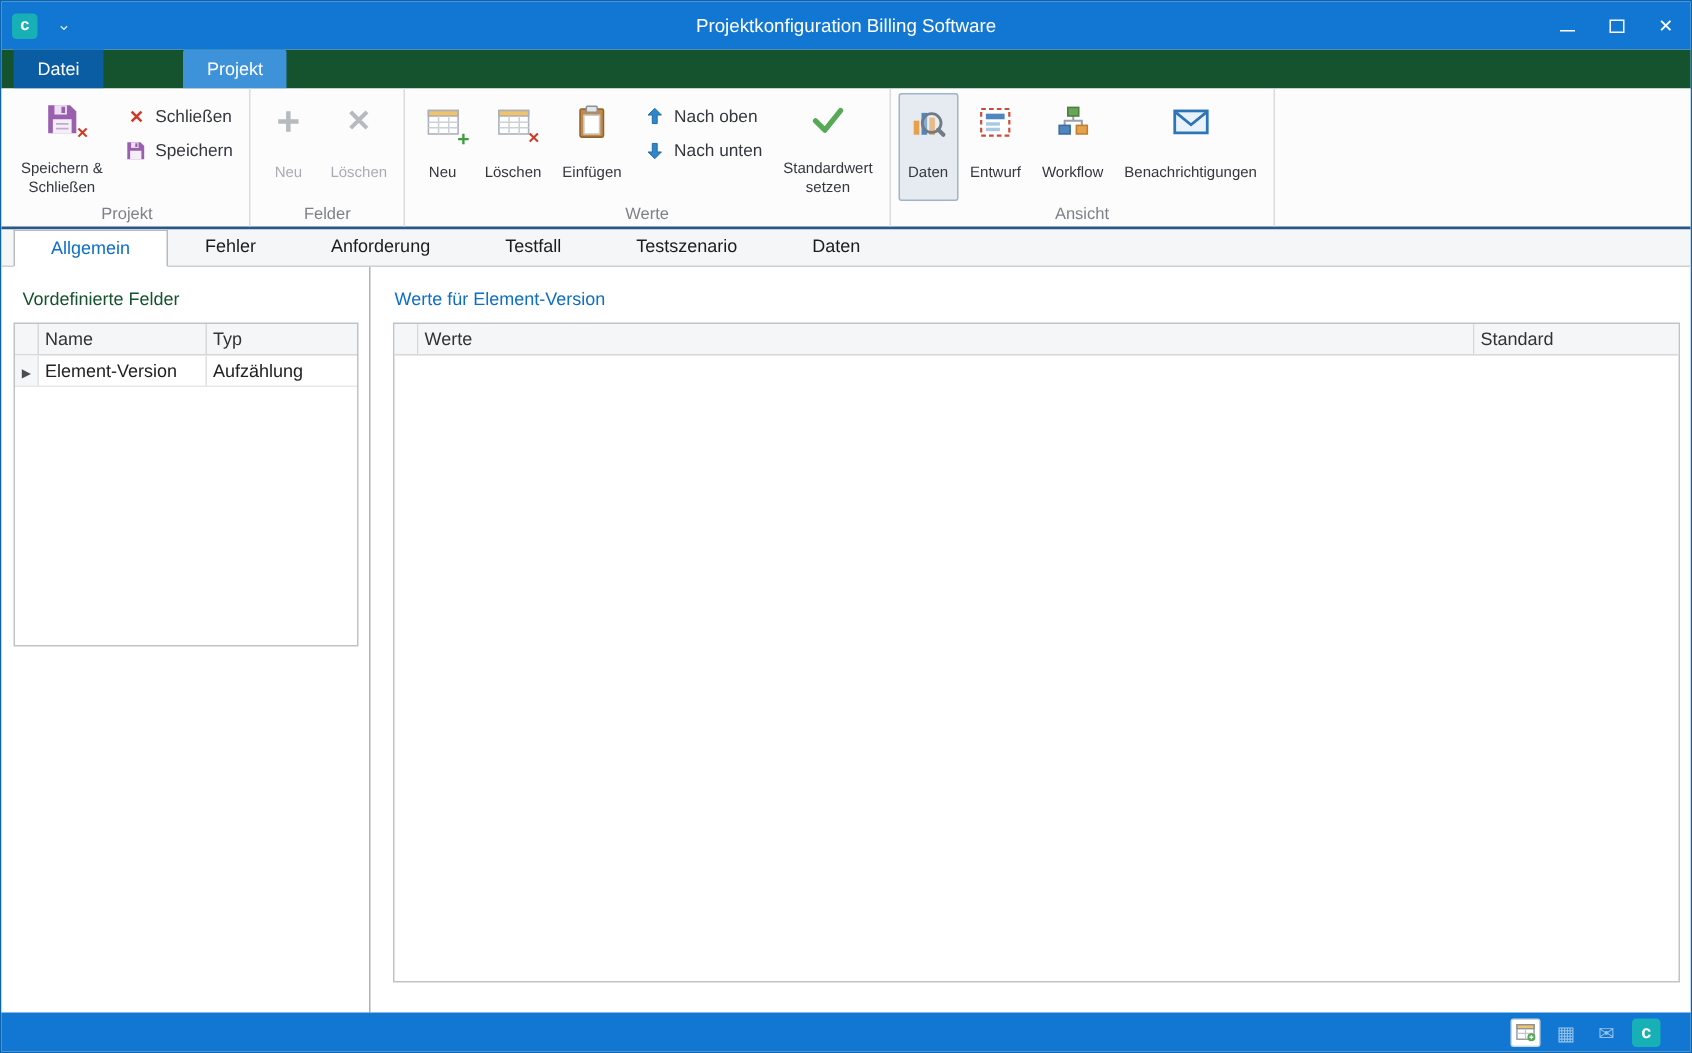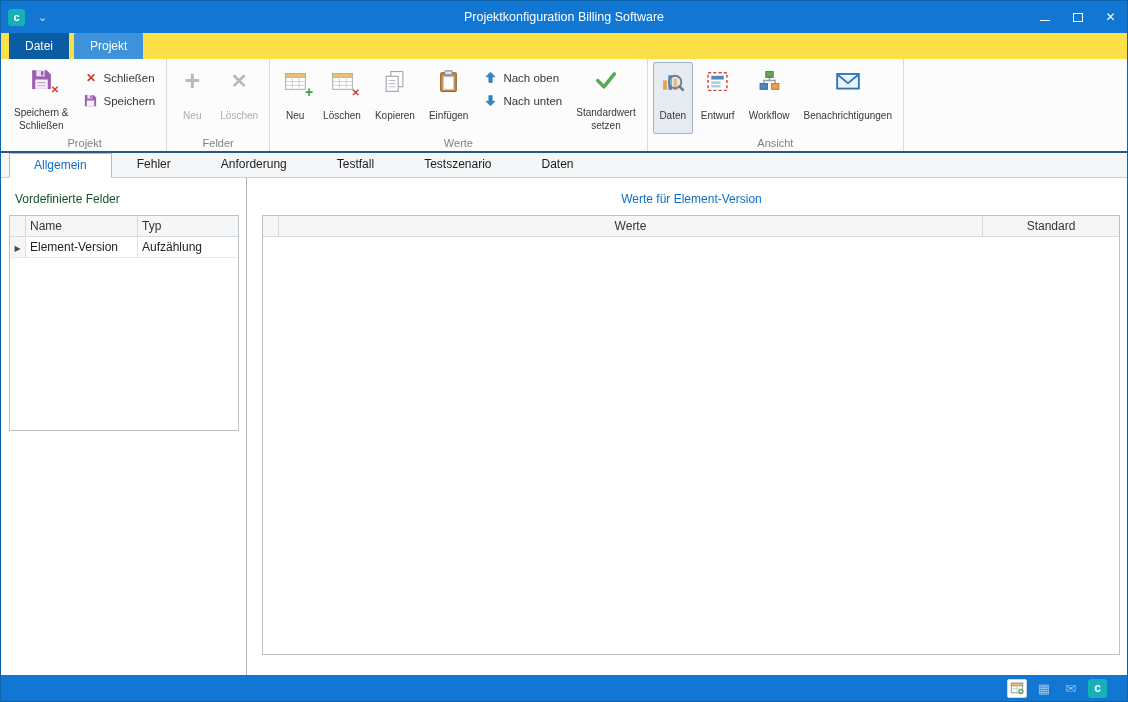--- a/index.html
+++ b/index.html
@@ -15,21 +15,21 @@
   .qat-chevron { color:#cfe4f7; font-size:11px; margin-left:13px; line-height:10px; }
   .tb-title { position:absolute; left:0; right:0; top:0; bottom:0; display:flex; align-items:center; justify-content:center;
               color:#fff; font-size:12.5px; z-index:1; }
   .tb-controls { margin-left:auto; display:flex; height:100%; position:relative; z-index:2; }
   .winbtn { width:33px; display:flex; align-items:center; justify-content:center; color:#fff; cursor:default; }
   .min-glyph { width:10px; border-top:1px solid #fff; display:block; margin-top:7px; }
   .max-glyph { width:10px; height:9px; border:1px solid #fff; display:block; }
   .close-glyph { font-size:12px; line-height:12px; }
 
   
-  .ribbon-tabs { height:26px; background:#fde047; display:flex; align-items:stretch; padding-left:8px; flex:none; }
+  .ribbon-tabs { height:26px; background:#14532d; display:flex; align-items:stretch; padding-left:8px; flex:none;gap:48px; }
   .rtab { display:flex; align-items:center; padding:0 16px; font-size:12px; color:#fff; margin-right:5px; }
   .rtab.file { background:#0a5ca3; }
   .rtab.active { background:#3e92da; border-radius:2px 2px 0 0; }
 
   
   .ribbon { height:94px; background:#fcfcfd; border-bottom:2px solid #27578b; display:flex; align-items:stretch; padding-left:2px; flex:none; }
   .rgroup { position:relative; display:flex; align-items:flex-start; padding:3px 4px 16px 4px; border-right:1px solid #d9dbdd; }
   .rgroup-label { position:absolute; bottom:2px; left:0; right:0; text-align:center; font-size:11px; color:#7e8286; }
 
   .btn-big { display:flex; flex-direction:column; align-items:center; justify-content:flex-start;
@@ -56,21 +56,21 @@
   .doctabs { background:#f5f6f7; border-bottom:1px solid #cdd0d2; display:flex; align-items:flex-end; padding-left:8px; height:25px; flex:none; }
   .dtab { font-size:12px; color:#1a1c1e; padding:4px 24px 5px; border:1px solid transparent; }
   .dtab.active { background:#fff; border:1px solid #b8bbbe; border-bottom:1px solid #fff; margin-bottom:-1px; color:#0e6fc6; }
 
   
   .content { flex:1; display:flex; background:#fff; min-height:0; }
   .left-pane { width:246px; min-width:246px; border-right:1px solid #aeb2b6; padding:14px 7px 0 8px; }
   .pane-title { font-size:12px; color:#14532d; padding-left:6px; }
   .pane-title.blue { color:#0e6fc6; padding-left:1px; }
   .left-grid { margin-top:9px; height:216px; border:1px solid #c0c3c6; background:#fff; overflow:hidden; }
-  .right-pane { flex:1; padding:14px 7px 0 15px; min-width:0;text-align:center; }
+  .right-pane { flex:1; padding:14px 7px 0 15px; min-width:0; }
   .right-grid { margin-top:9px; height:440px; border:1px solid #c0c3c6; background:#fff; overflow:hidden; }
 
   .grid-row { display:grid; }
   .grid-row.l { grid-template-columns:16px 112px 1fr; }
   .grid-row.r { grid-template-columns:16px 1fr 136px; }
   .gcell { font-size:12px; padding:2px 4px; height:21px; line-height:16px; border-right:1px solid #e0e2e4;
            color:#222; overflow:hidden; white-space:nowrap; }
   .gcell.last { border-right:none; }
   .hcell { background:#f5f6f7; border-bottom:1px solid #d6d8da; border-right:1px solid #d6d8da; color:#333; }
   .hcell.last { border-right:none; }
@@ -196,32 +196,20 @@
         <span class="ic">
           <svg width="25" height="25" viewBox="0 0 24 24">
               <rect x="2.5" y="4.5" width="19" height="15" fill="#fff" stroke="#a9b0b7"></rect>
               <rect x="2.5" y="4.5" width="19" height="3.5" fill="#f3c36a" stroke="#a9b0b7"></rect>
               <path d="M2.5 12h19M2.5 15.5h19M9 8v11.5M15.5 8v11.5" stroke="#ccd1d6" stroke-width="1"></path>
             </svg>
           <span class="badge badge-x">✕</span>
         </span>
         <span class="lbl">
             <span class="lbl-line">Löschen</span>
-          </span>
-      </div>
-      <div class="btn-big">
-        <span class="ic">
-          <svg width="25" height="25" viewBox="0 0 24 24">
-              <rect x="8.5" y="2.5" width="11.5" height="14.5" fill="#fff" stroke="#9aa0a6"></rect>
-              <rect x="4" y="7" width="11.5" height="14.5" fill="#fff" stroke="#9aa0a6"></rect>
-              <path d="M6.5 11h6.5M6.5 14h6.5M6.5 17h6.5" stroke="#bcc1c6" stroke-width="1.1"></path>
-            </svg>
-        </span>
-        <span class="lbl">
-            <span class="lbl-line">Kopieren</span>
           </span>
       </div>
       <div class="btn-big">
         <span class="ic">
           <svg width="25" height="25" viewBox="0 0 24 24">
               <rect x="4.5" y="3.5" width="15" height="18" rx="1" fill="#c08a4a" stroke="#93622c"></rect>
               <rect x="8.5" y="1.8" width="7" height="3.8" rx="0.8" fill="#e3e5e7" stroke="#8d9094"></rect>
               <rect x="7" y="7.5" width="10" height="12" fill="#fff" stroke="#c9cbce"></rect>
             </svg>
         </span>

